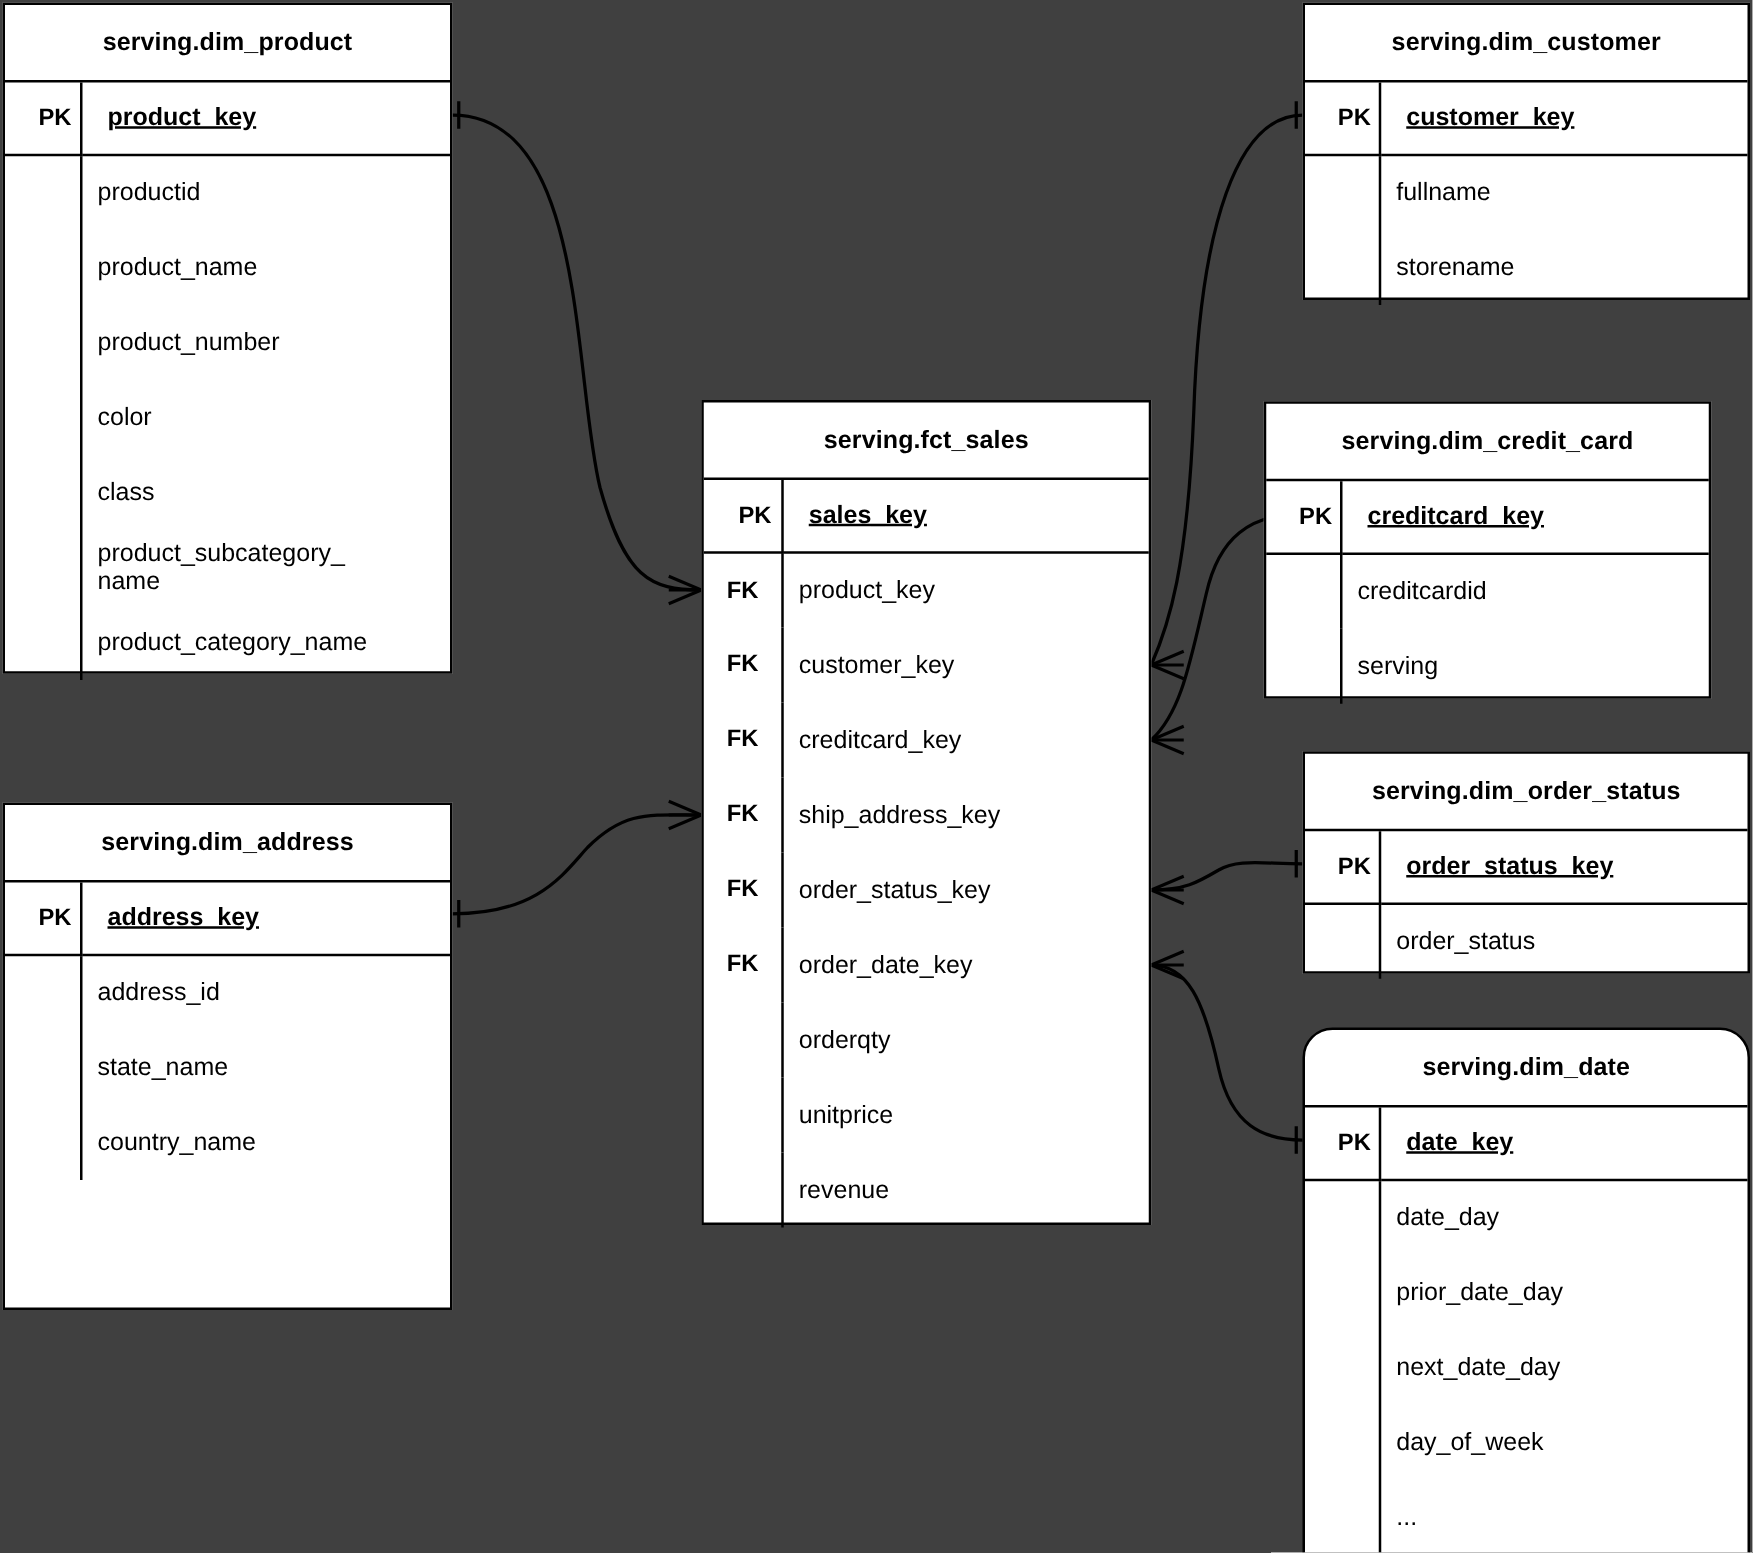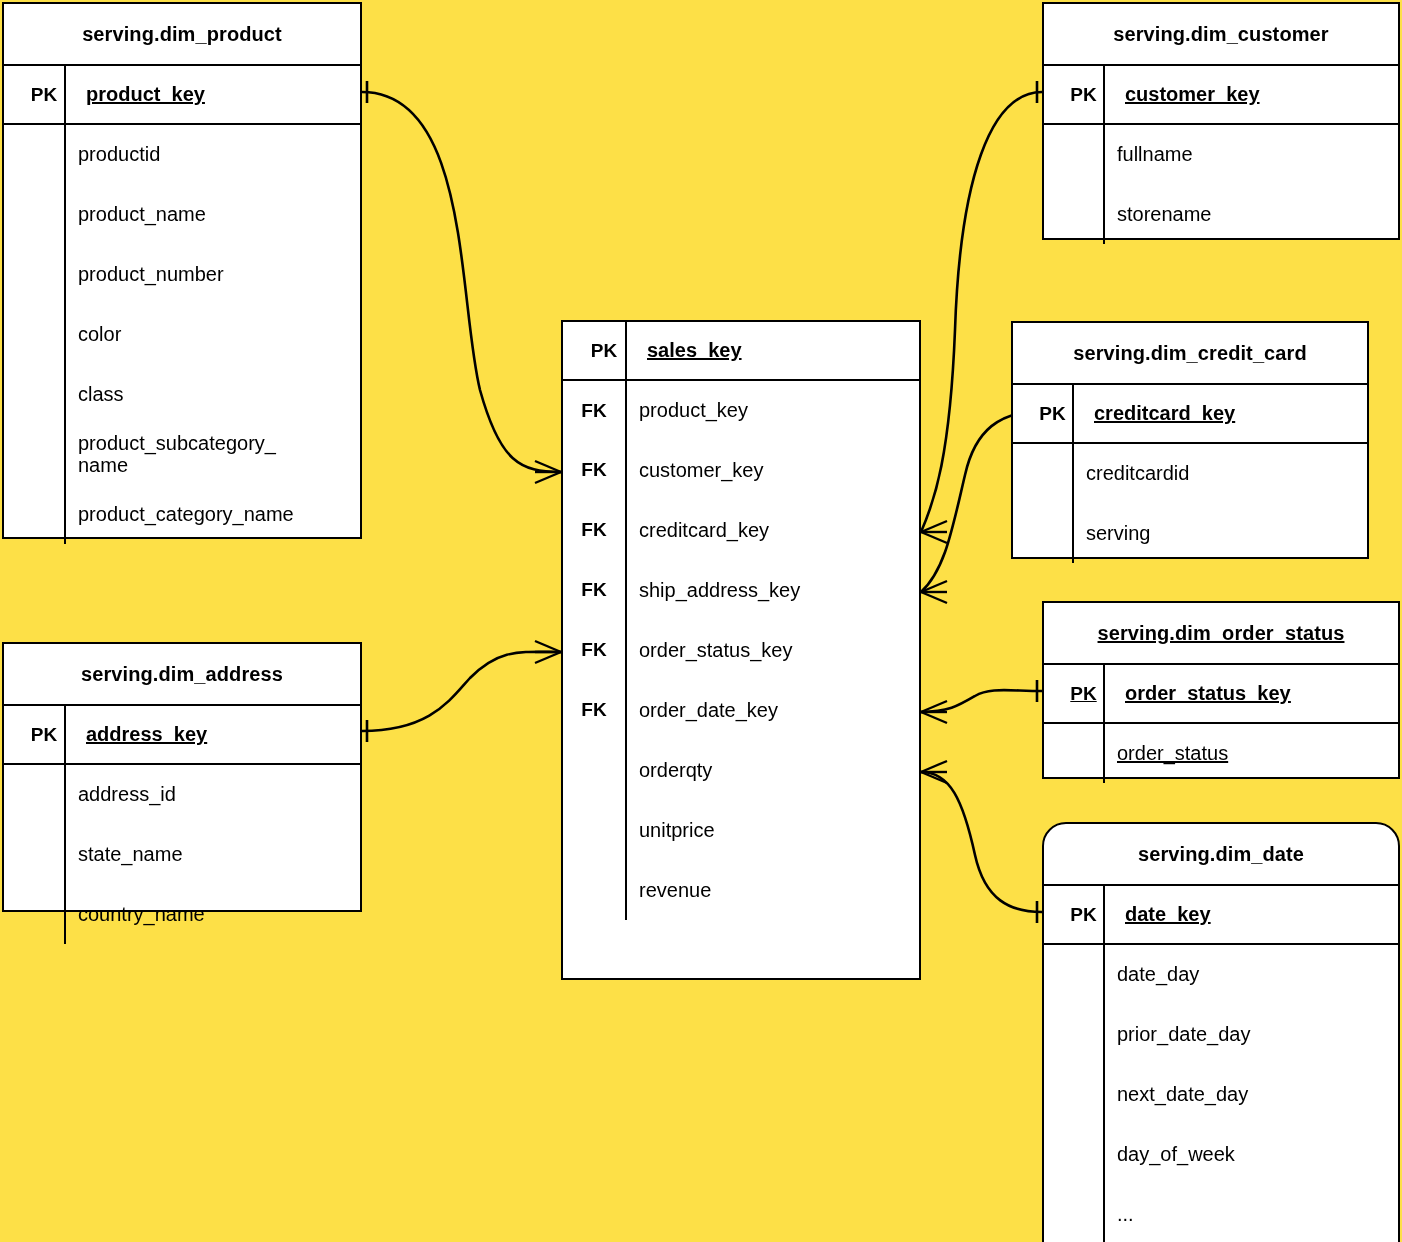--- a/index.html
+++ b/index.html
@@ -8,21 +8,21 @@
     background: #ffffff;
   }
   body {
     font-family: "Liberation Sans", sans-serif;
     color: #000000;
   }
   #canvas {
     position: relative;
     width: 1402px;
     height: 1242px;
-    background: #fde047;
+    background: #404040;
     overflow: hidden;
   }
   #edges {
     position: absolute;
     left: 0;
     top: 0;
     width: 1402px;
     height: 1242px;
     pointer-events: none;
   }
@@ -183,21 +183,21 @@
           <div class="ent-row wrap2">
             <div class="cell-kt kw-61"></div>
             <div class="cell-name">product_subcategory_<br>name</div>
           </div>
           <div class="ent-row">
             <div class="cell-kt kw-61"></div>
             <div class="cell-name">product_category_name</div>
           </div>
         </div>
       </div>
-      <div class="entity" style="left: 2px; top: 642px; width: 360px; height: 270px;">
+      <div class="entity" style="left: 2px; top: 642px; width: 360px; height: 406px;">
         <div class="ent-title">serving.dim_address</div>
         <div class="ent-rows">
           <div class="ent-row row-pk">
             <div class="cell-kt kw-61 sep-after">PK</div>
             <div class="cell-name sep-after">address_key</div>
           </div>
           <div class="ent-row">
             <div class="cell-kt kw-61"></div>
             <div class="cell-name">address_id</div>
           </div>
@@ -205,20 +205,21 @@
             <div class="cell-kt kw-61"></div>
             <div class="cell-name">state_name</div>
           </div>
           <div class="ent-row">
             <div class="cell-kt kw-61"></div>
             <div class="cell-name">country_name</div>
           </div>
         </div>
       </div>
       <div class="entity" style="left: 561px; top: 320px; width: 360px; height: 660px;">
+        <div class="ent-title">serving.fct_sales</div>
         <div class="ent-rows">
           <div class="ent-row row-pk">
             <div class="cell-kt kw-63 sep-after">PK</div>
             <div class="cell-name sep-after">sales_key</div>
           </div>
           <div class="ent-row">
             <div class="cell-kt kw-63">FK</div>
             <div class="cell-name">product_key</div>
           </div>
           <div class="ent-row">
@@ -282,21 +283,21 @@
           <div class="ent-row">
             <div class="cell-kt kw-60"></div>
             <div class="cell-name">creditcardid</div>
           </div>
           <div class="ent-row">
             <div class="cell-kt kw-60"></div>
             <div class="cell-name">serving</div>
           </div>
         </div>
       </div>
-      <div class="entity" style="left: 1042px; top: 601px; width: 358px; height: 178px; text-decoration: underline;">
+      <div class="entity" style="left: 1042px; top: 601px; width: 358px; height: 178px;">
         <div class="ent-title">serving.dim_order_status</div>
         <div class="ent-rows">
           <div class="ent-row row-pk">
             <div class="cell-kt kw-60 sep-after">PK</div>
             <div class="cell-name sep-after">order_status_key</div>
           </div>
           <div class="ent-row">
             <div class="cell-kt kw-60"></div>
             <div class="cell-name">order_status</div>
           </div>

